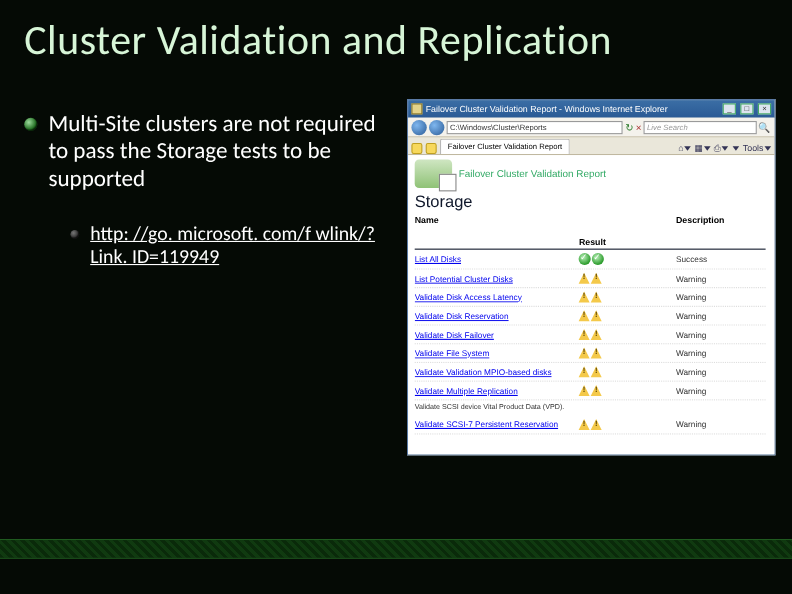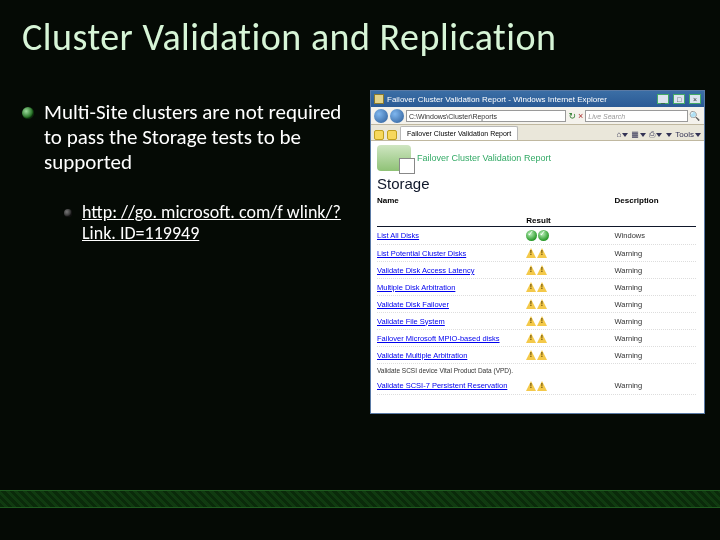--- a/index.html
+++ b/index.html
@@ -107,40 +107,40 @@
         <span class="c2">Result</span>
         <span class="c3">Description</span>
       </div>
       <div id="rows">
           <div class="row">
             <a class="c1" href="#">List All Disks</a>
             <span class="c2">
               <span class="ri ok"></span>
               <span class="ri ok"></span>
             </span>
-            <span class="c3">Windows</span>
+            <span class="c3">Success</span>
           </div>
           <div class="row">
             <a class="c1" href="#">List Potential Cluster Disks</a>
             <span class="c2">
               <span class="ri warn"></span>
               <span class="ri warn"></span>
             </span>
             <span class="c3">Warning</span>
           </div>
           <div class="row">
             <a class="c1" href="#">Validate Disk Access Latency</a>
             <span class="c2">
               <span class="ri warn"></span>
               <span class="ri warn"></span>
             </span>
             <span class="c3">Warning</span>
           </div>
           <div class="row">
-            <a class="c1" href="#">Multiple Disk Arbitration</a>
+            <a class="c1" href="#">Validate Disk Reservation</a>
             <span class="c2">
               <span class="ri warn"></span>
               <span class="ri warn"></span>
             </span>
             <span class="c3">Warning</span>
           </div>
           <div class="row">
             <a class="c1" href="#">Validate Disk Failover</a>
             <span class="c2">
               <span class="ri warn"></span>
@@ -150,29 +150,29 @@
           </div>
           <div class="row">
             <a class="c1" href="#">Validate File System</a>
             <span class="c2">
               <span class="ri warn"></span>
               <span class="ri warn"></span>
             </span>
             <span class="c3">Warning</span>
           </div>
           <div class="row">
-            <a class="c1" href="#">Failover Microsoft MPIO-based disks</a>
+            <a class="c1" href="#">Validate Validation MPIO-based disks</a>
             <span class="c2">
               <span class="ri warn"></span>
               <span class="ri warn"></span>
             </span>
             <span class="c3">Warning</span>
           </div>
           <div class="row">
-            <a class="c1" href="#">Validate Multiple Arbitration</a>
+            <a class="c1" href="#">Validate Multiple Replication</a>
             <span class="c2">
               <span class="ri warn"></span>
               <span class="ri warn"></span>
             </span>
             <span class="c3">Warning</span>
           </div>
           <div class="note">Validate SCSI device Vital Product Data (VPD).</div>
           <div class="row">
             <a class="c1" href="#">Validate SCSI-7 Persistent Reservation</a>
             <span class="c2">

